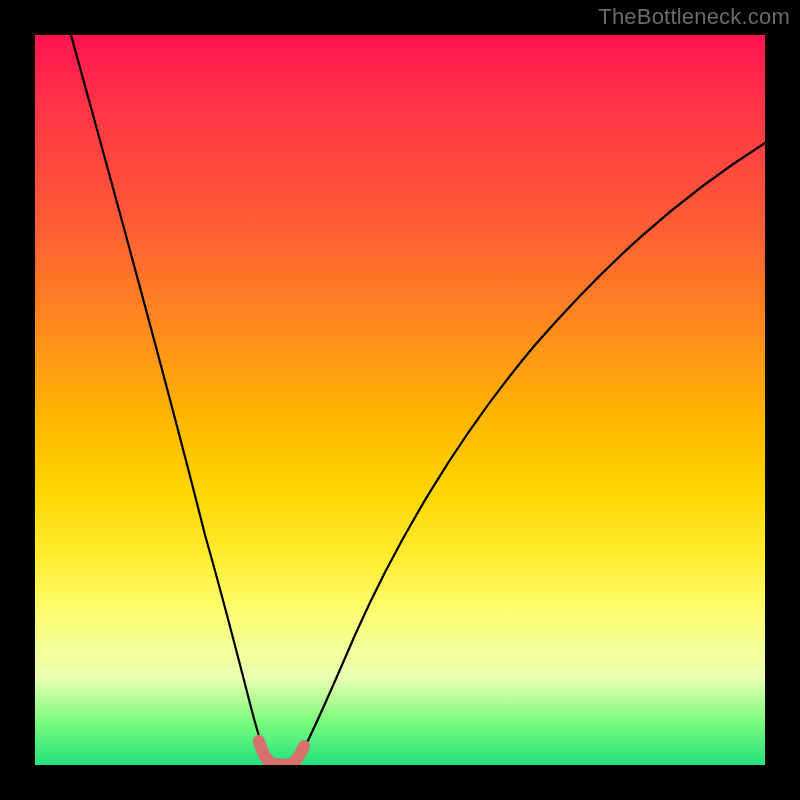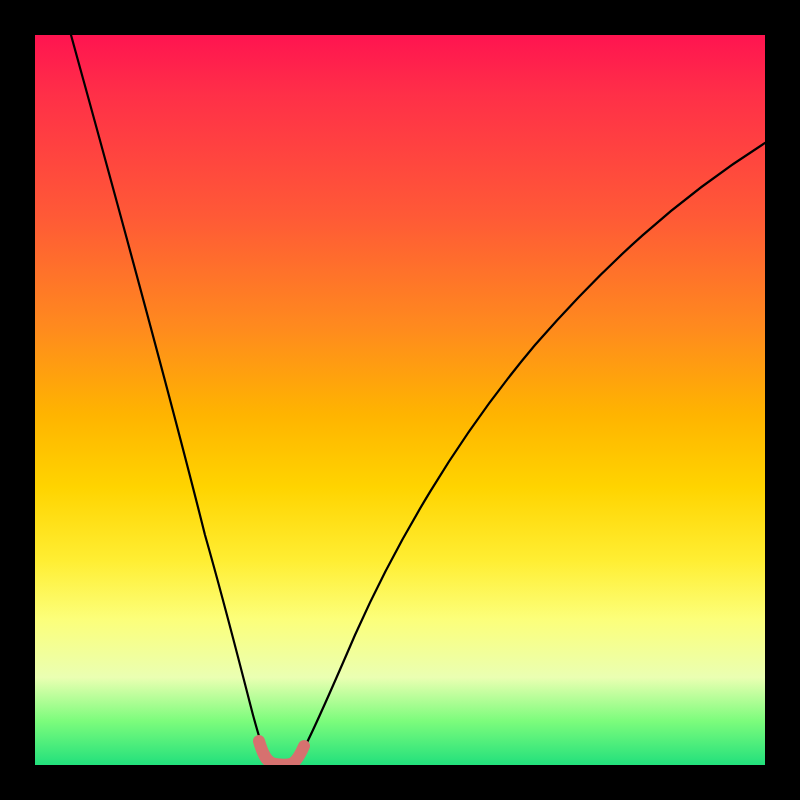--- a/index.html
+++ b/index.html
@@ -75,20 +75,21 @@
     stroke-width: 12;
     stroke-linecap: round;
     stroke-linejoin: round;
   }
 </style>
 </head>
 <body>
 
 <div class="frame">
 
+  <div class="watermark">TheBottleneck.com</div>
 
   <div class="plot-clip">
     <div class="gradient"></div>
 
     <svg class="curve" viewBox="0 0 730 730" preserveAspectRatio="none">
 
       <path class="curve-path" d="M 36 0
                C 80 160, 130 340, 170 500
                C 190 570, 205 630, 218 680
                C 224 702, 228 716, 232 723

